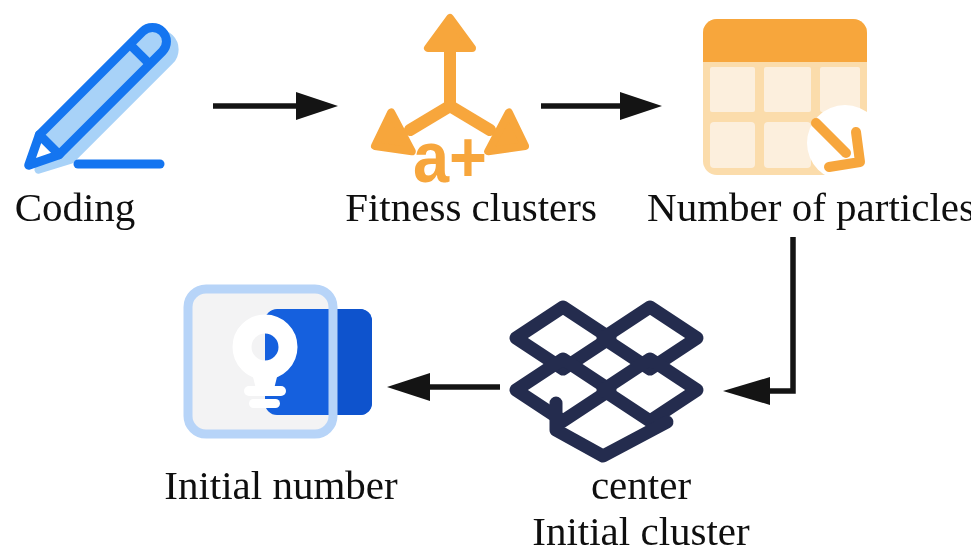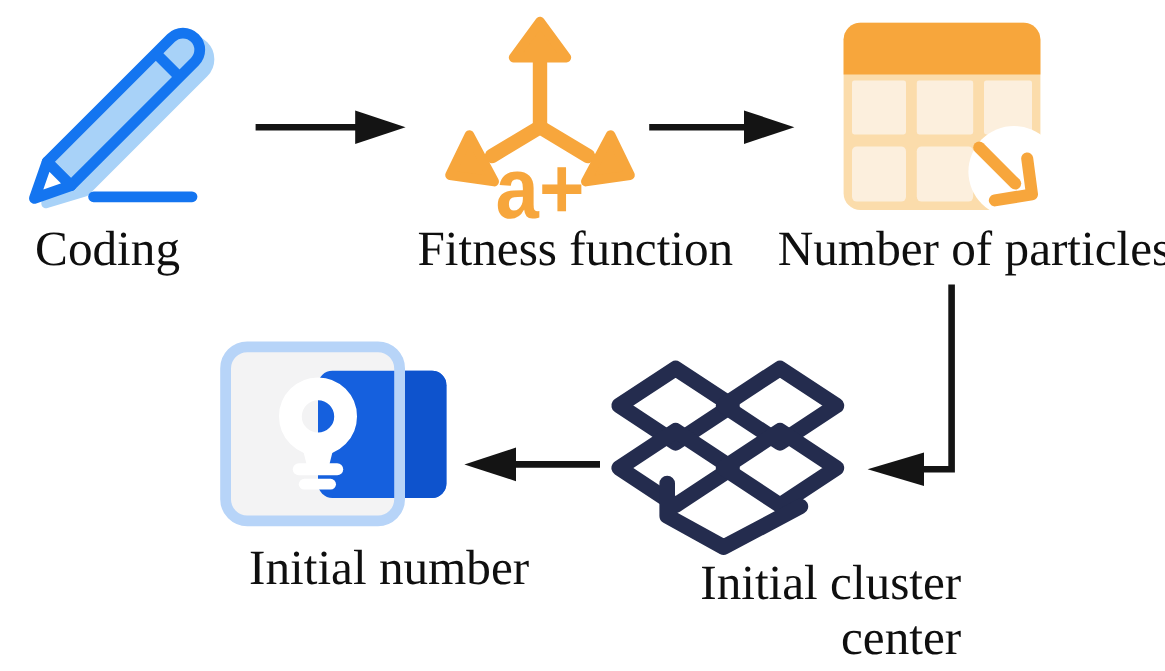--- a/index.html
+++ b/index.html
@@ -3,21 +3,21 @@
 <meta charset="utf-8">
 <style>
   html,body{margin:0;padding:0;background:#fff;}
   .stage{
     position:relative;width:971px;height:559px;background:var(--white,#fff);
     font-family:"Liberation Serif","DejaVu Serif",serif;overflow:hidden;
   }
   .icon{position:absolute;}
   .caption{
     position:absolute;font-size:41px;line-height:46px;color:var(--textDark,#0f0f0f);
-    text-align:right;white-space:nowrap;
+    text-align:center;white-space:nowrap;
   }
   .caption span{display:block;}
   
   .st-blue{stroke:var(--pencilBlue);}
   .fl-light{fill:var(--pencilLight);}      .st-light{stroke:var(--pencilLight);}
   .fl-orange{fill:var(--orange);}          .st-orange{stroke:var(--orange);}
   .fl-pale{fill:var(--orangePale);}        .fl-cell{fill:var(--orangeCell);}
   .st-navy{stroke:var(--navy);}
   .fl-note{fill:var(--noteBlue);}          .fl-notedark{fill:var(--noteBlueDark);}
   .st-frame{stroke:var(--noteFrame);}      .fl-gray{fill:var(--noteGray);}
@@ -75,21 +75,21 @@
         <line class="st-orange" x1="95" y1="96" x2="55" y2="120" stroke-width="12"></line>
         <polygon class="fl-orange st-orange" points="0,0 -30,-22 -30,22" transform="translate(20,136) rotate(152)" stroke-width="8"></polygon>
       </g>
       <g>
         <line class="st-orange" x1="95" y1="96" x2="135" y2="120" stroke-width="12"></line>
         <polygon class="fl-orange st-orange" points="0,0 -30,-22 -30,22" transform="translate(170,136) rotate(28)" stroke-width="8"></polygon>
       </g>
     </g>
     <text class="aplus" x="95" y="172" text-anchor="middle" textLength="74" lengthAdjust="spacingAndGlyphs">a+</text>
   </svg>
-  <div class="caption" style="left:331px;top:184px;width:280px">Fitness function</div>
+  <div class="caption" style="left:331px;top:184px;width:280px">Fitness clusters</div>
 
   <svg class="icon" style="left:700px;top:10px" width="180" height="180" viewBox="0 0 180 180">
     <rect class="fl-pale" x="3" y="9" width="164" height="156" rx="14"></rect>
     <g>
       <rect class="fl-cell" x="10" y="57" width="45" height="45" rx="2"></rect>
       <rect class="fl-cell" x="64" y="57" width="47" height="45" rx="2"></rect>
       <rect class="fl-cell" x="120" y="57" width="40" height="45" rx="2"></rect>
       <rect class="fl-cell" x="10" y="112" width="45" height="46" rx="4"></rect>
       <rect class="fl-cell" x="64" y="112" width="47" height="46" rx="4"></rect>
       <rect class="fl-cell" x="120" y="112" width="40" height="46" rx="4"></rect>
@@ -108,31 +108,31 @@
     <rect class="fl-note" x="85" y="26" width="107" height="106" rx="12"></rect>
     <path class="fl-notedark" d="M153,26 H180 a12,12 0 0 1 12,12 V120 a12,12 0 0 1 -12,12 H153 Z"></path>
     <rect class="st-frame" x="8" y="6" width="145" height="145" rx="18" fill="none" stroke-width="9"></rect>
     <g>
       <circle class="st-white" cx="85" cy="64" r="23" fill="none" stroke-width="19"></circle>
       <path class="fl-white" d="M72,90 L98,90 L94,106 L76,106 Z"></path>
       <rect class="fl-white" x="64" y="103" width="42" height="10" rx="5"></rect>
       <rect class="fl-white" x="69" y="116" width="31" height="9" rx="4.5"></rect>
     </g>
   </svg>
-  <div class="caption" style="left:121px;top:450px;width:320px">
+  <div class="caption" style="left:121px;top:462px;width:320px">
     <span>Initial number</span>
   </div>
 
   <svg class="icon" style="left:500px;top:295px" width="220" height="185" viewBox="0 0 220 185">
     <g class="st-navy" fill="none" stroke-width="13" stroke-linejoin="round" stroke-linecap="round">
       <path d="M16,43 L63,12 L110,43 L63,74 Z"></path>
       <path d="M103,43 L150,12 L197,43 L150,74 Z"></path>
       <path d="M16,95 L63,64 L110,95 L63,126 Z"></path>
       <path d="M103,95 L150,64 L197,95 L150,126 Z"></path>
       <path d="M56,108 V135 L103,161 L167,127"></path>
     </g>
   </svg>
   <div class="caption" style="left:481px;top:462px;width:320px">
+    <span>center</span>
     <span>Initial cluster</span>
-    <span>center</span>
   </div>
 
 </div>
 
 </body></html>

